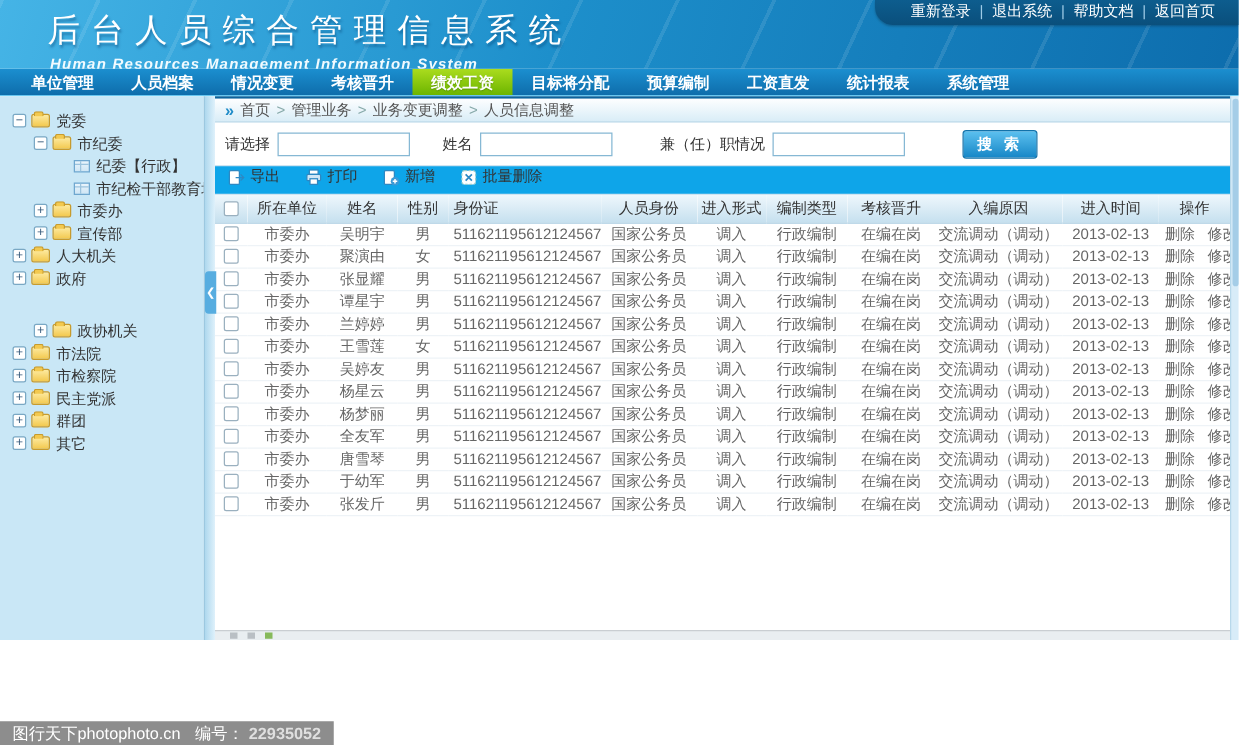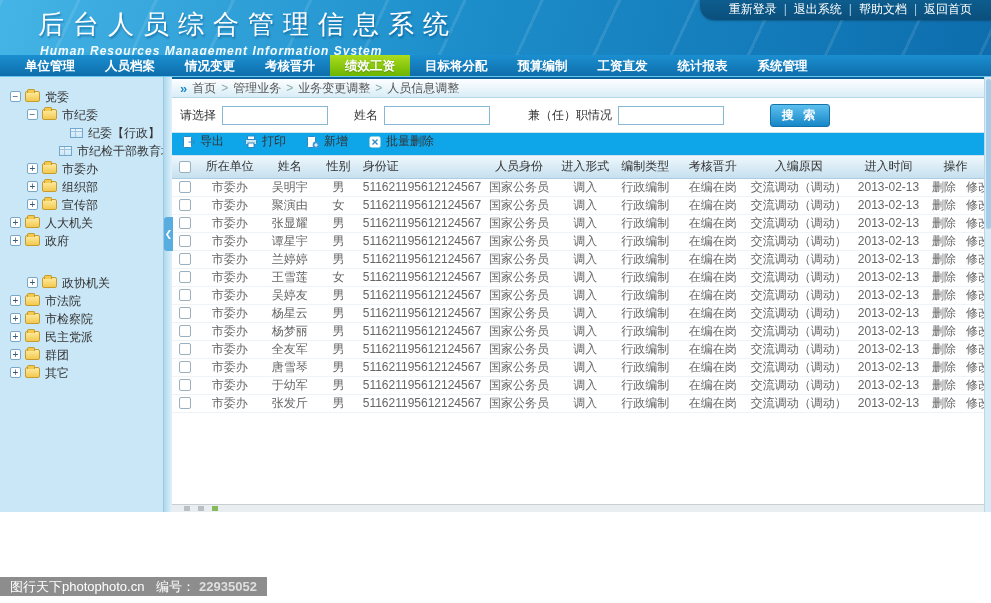--- a/index.html
+++ b/index.html
@@ -120,24 +120,23 @@
       <div class="menu-item">预算编制</div>
       <div class="menu-item">工资直发</div>
       <div class="menu-item">统计报表</div>
       <div class="menu-item">系统管理</div>
     </div>
 
   <div class="body">
     <div class="sidebar">
         <div class="tree-row" style="padding-left: 10px;"><span class="tgl">−</span><span class="folder-ic"></span><span class="tree-lbl">党委</span></div>
         <div class="tree-row" style="padding-left: 27px;"><span class="tgl">−</span><span class="folder-ic"></span><span class="tree-lbl">市纪委</span></div>
-        <div class="tree-row" style="padding-left: 44px; margin-left: 11px;"><span class="tgl-sp"></span><span class="table-ic"></span><span class="tree-lbl">纪委【行政】</span></div>
+        <div class="tree-row" style="padding-left: 44px;"><span class="tgl-sp"></span><span class="table-ic"></span><span class="tree-lbl">纪委【行政】</span></div>
         <div class="tree-row" style="padding-left: 44px;"><span class="tgl-sp"></span><span class="table-ic"></span><span class="tree-lbl">市纪检干部教育培训中心</span></div>
         <div class="tree-row" style="padding-left: 27px;"><span class="tgl">+</span><span class="folder-ic"></span><span class="tree-lbl">市委办</span></div>
-        <div class="tree-row" style="padding-left: 27px;"><span class="tgl">+</span><span class="folder-ic"></span><span class="tree-lbl">组织部</span></div>
         <div class="tree-row" style="padding-left: 27px;"><span class="tgl">+</span><span class="folder-ic"></span><span class="tree-lbl">宣传部</span></div>
         <div class="tree-row" style="padding-left: 10px;"><span class="tgl">+</span><span class="folder-ic"></span><span class="tree-lbl">人大机关</span></div>
         <div class="tree-row" style="padding-left: 10px;"><span class="tgl">+</span><span class="folder-ic"></span><span class="tree-lbl">政府</span></div>
         <div class="tree-row" style="padding-left: 27px; margin-top: 24px;"><span class="tgl">+</span><span class="folder-ic"></span><span class="tree-lbl">政协机关</span></div>
         <div class="tree-row" style="padding-left: 10px;"><span class="tgl">+</span><span class="folder-ic"></span><span class="tree-lbl">市法院</span></div>
         <div class="tree-row" style="padding-left: 10px;"><span class="tgl">+</span><span class="folder-ic"></span><span class="tree-lbl">市检察院</span></div>
         <div class="tree-row" style="padding-left: 10px;"><span class="tgl">+</span><span class="folder-ic"></span><span class="tree-lbl">民主党派</span></div>
         <div class="tree-row" style="padding-left: 10px;"><span class="tgl">+</span><span class="folder-ic"></span><span class="tree-lbl">群团</span></div>
         <div class="tree-row" style="padding-left: 10px;"><span class="tgl">+</span><span class="folder-ic"></span><span class="tree-lbl">其它</span></div>
       </div>

